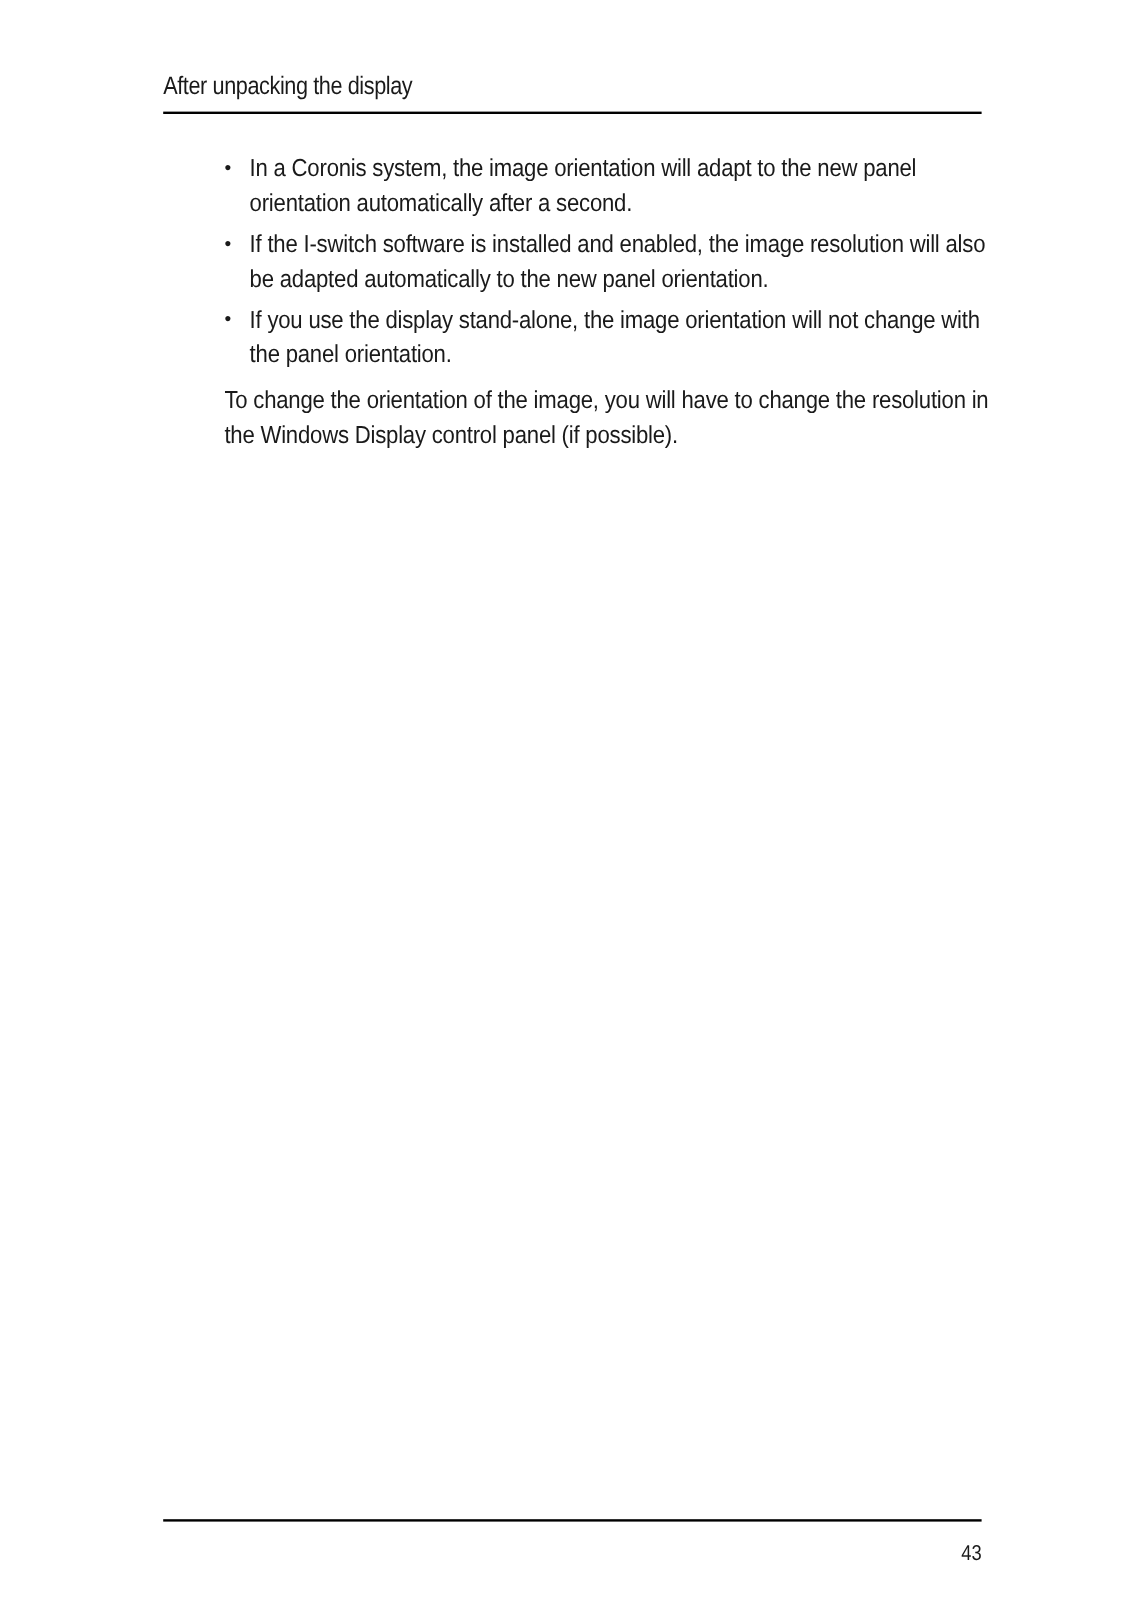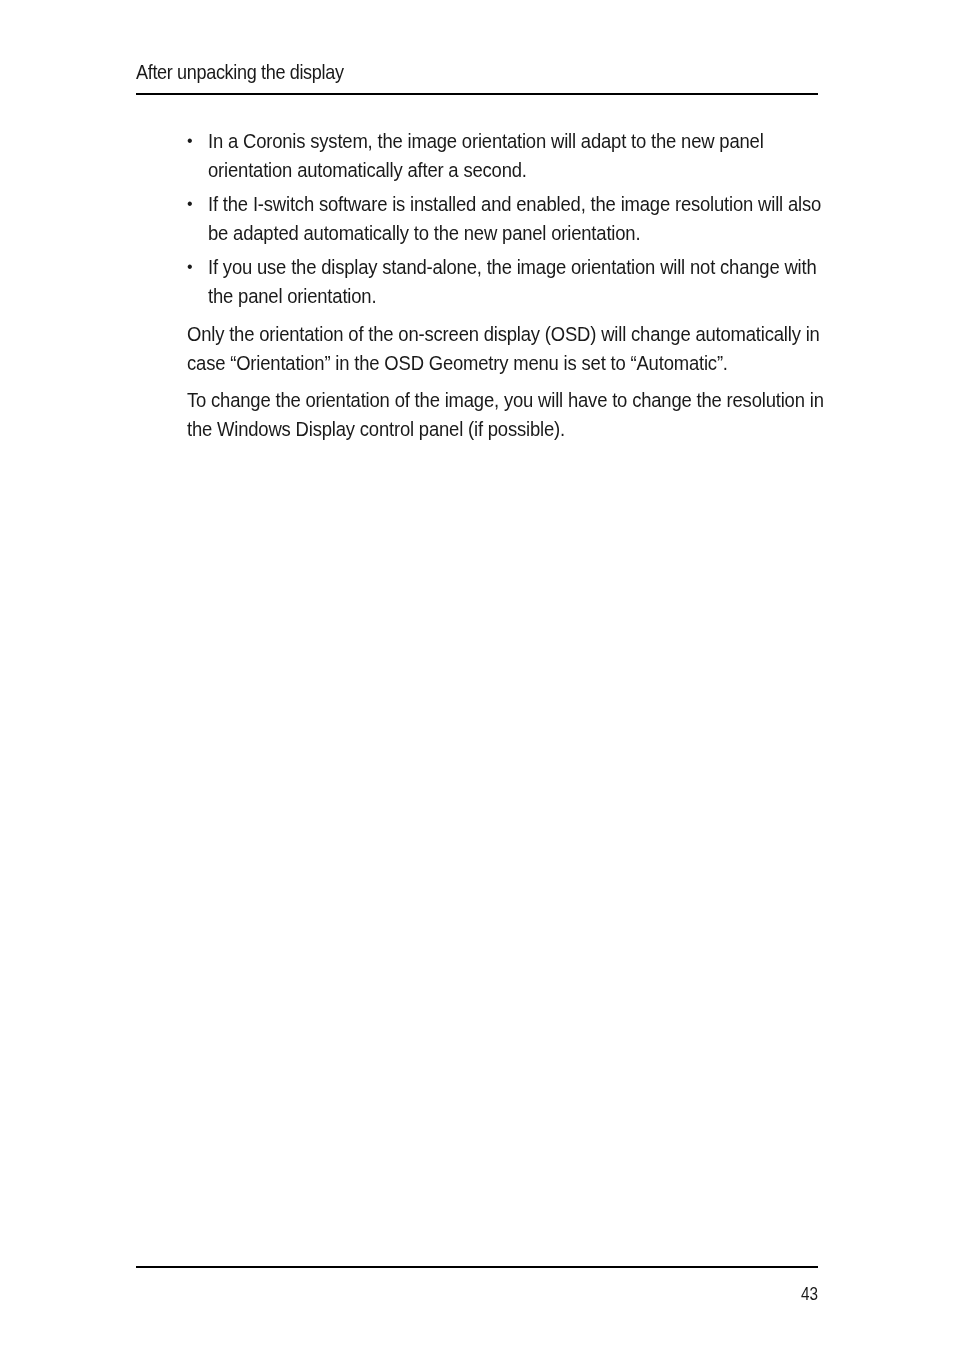--- a/index.html
+++ b/index.html
@@ -37,21 +37,18 @@
     <li>
       <span class="dot">•</span>
       <span class="txt">If the I-switch software is installed and enabled, the image resolution will also be adapted automatically to the new panel orientation.</span>
     </li>
     <li>
       <span class="dot">•</span>
       <span class="txt">If you use the display stand-alone, the image orientation will not change with the panel orientation.</span>
     </li>
   </ul>
   <p class="para">
-    <span class="txt">Only the orientation of the on-screen display (OSD) will change automatically in case “Orientation” in the OSD Geometry menu is set to “Automatic”.</span>
-  </p>
-  <p class="para">
     <span class="txt">To change the orientation of the image, you will have to change the resolution in the Windows Display control panel (if possible).</span>
   </p>
 </div>
 
 <div class="rule-bottom"></div>
 <div class="page-number">43</div>
 
 </body></html>

